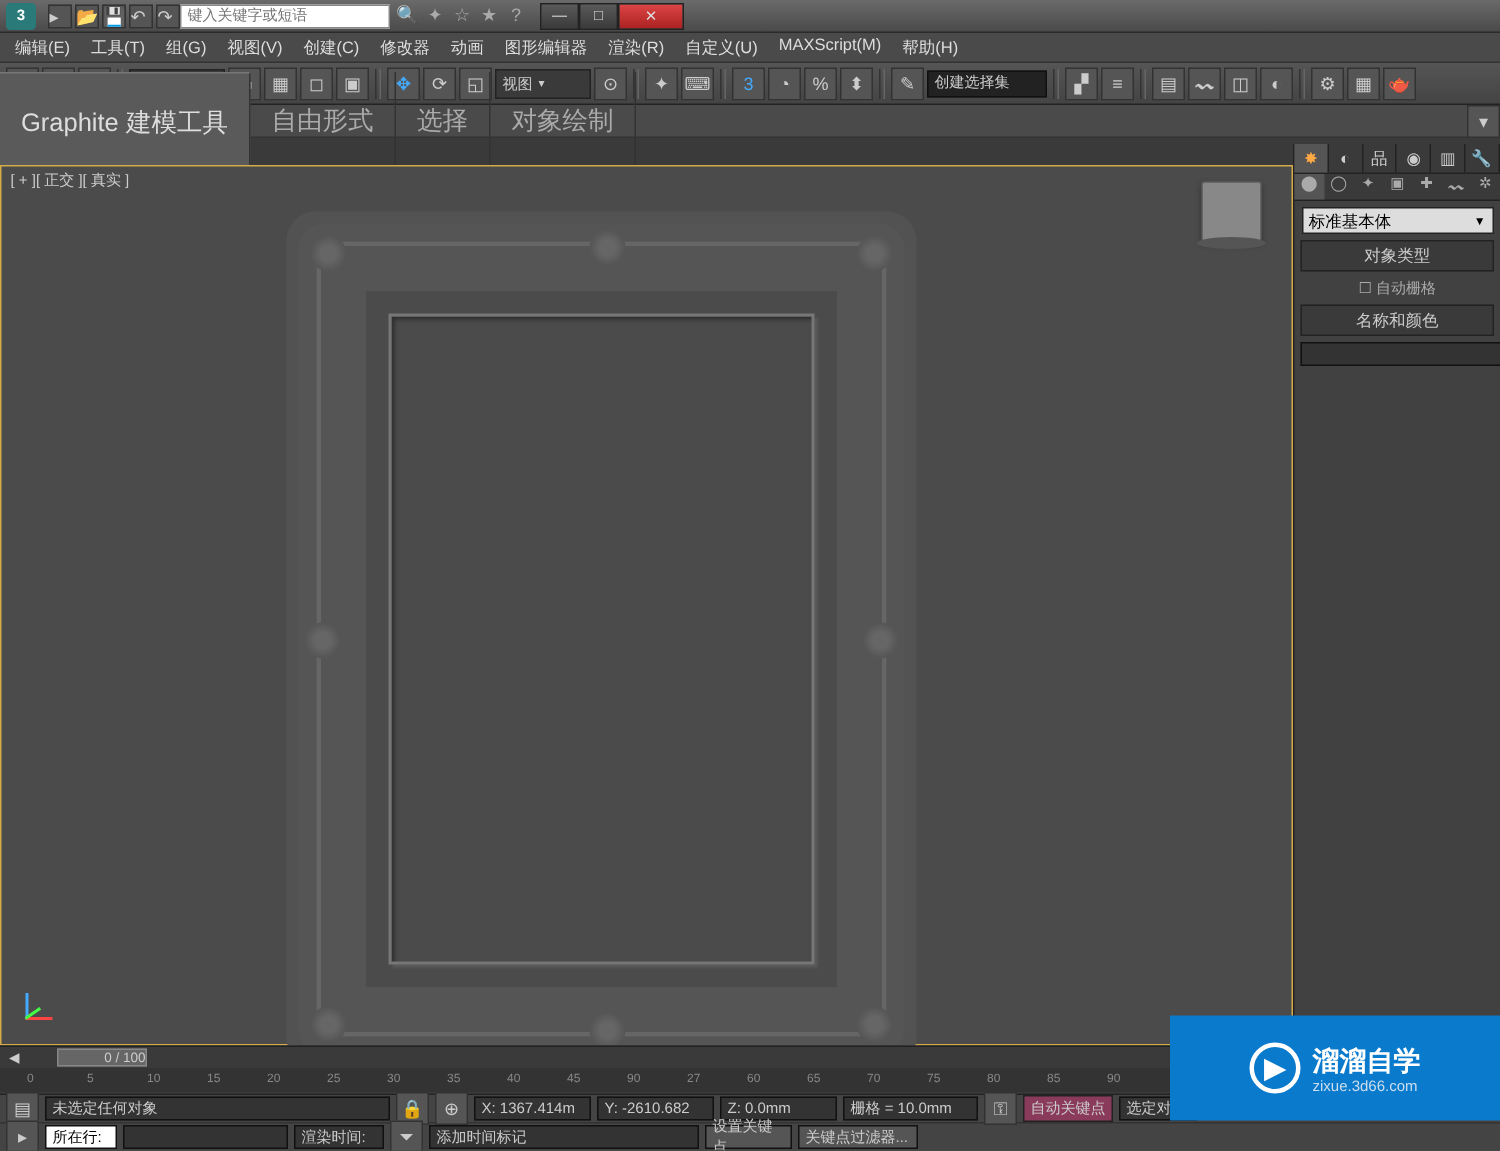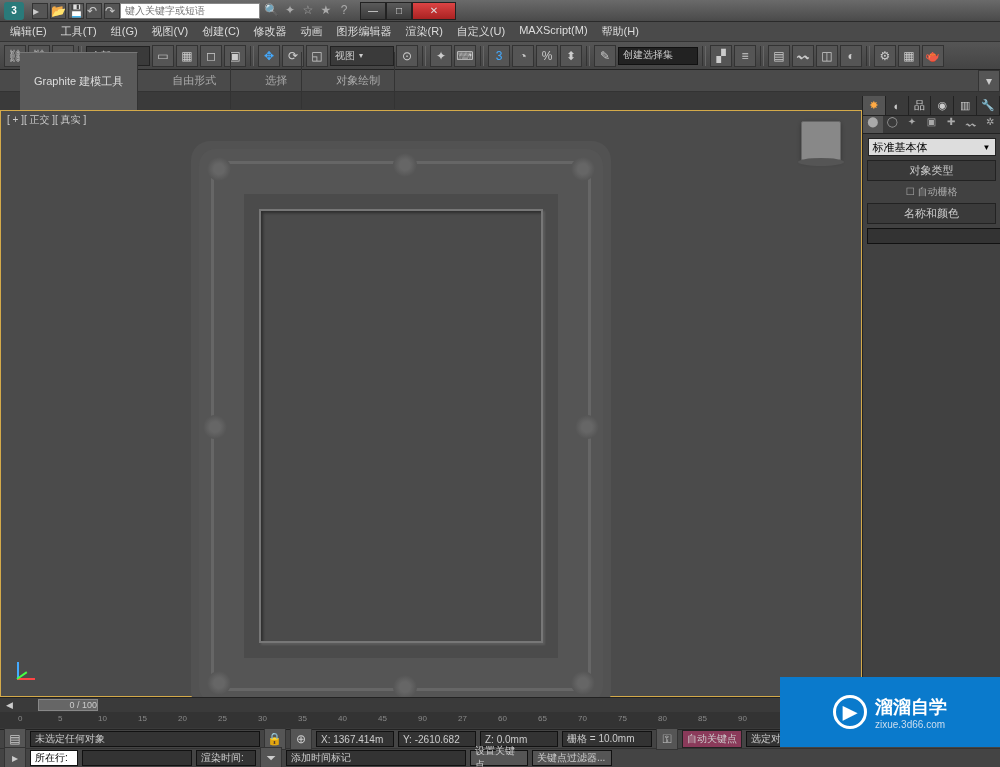--- a/index.html
+++ b/index.html
@@ -25,21 +25,21 @@
 
 .main-toolbar { height: 28px; background: linear-gradient(#555,#444); border-bottom: 1px solid #222; display: flex; align-items: center; padding: 0 4px; gap: 2px; }
 .tb-btn { width: 22px; height: 22px; background: #555; border: 1px solid #333; display: flex; align-items: center; justify-content: center; font-size: 12px; color: #ccc; }
 .tb-sep { width: 4px; height: 20px; border-left: 1px solid #333; border-right: 1px solid #666; margin: 0 2px; }
 .tb-dropdown { height: 20px; background: #3a3a3a; border: 1px solid #222; color: #ccc; padding: 0 4px; font-size: 10px; display: flex; align-items: center; gap: 4px; }
 .tb-dropdown::after { content: '▾'; font-size: 8px; }
 .tb-input { width: 80px; height: 18px; background: #222; border: 1px solid #111; color: #ccc; font-size: 10px; padding: 0 4px; }
 
 
 .ribbon { height: 22px; background: #4a4a4a; display: flex; align-items: center; border-bottom: 1px solid #333; }
-.ribbon-tab { padding: 21px 14px; font-size: 11px; color: #aaa; border-right: 1px solid #333; margin-left: 20px; }
+.ribbon-tab { padding: 21px 14px; font-size: 17px; color: #aaa; border-right: 1px solid #333; }
 .ribbon-tab.active { background: #5a5a5a; color: #ddd; border-top: 1px solid #777; }
 
 .ribbon-sub { height: 18px; background: #3a3a3a; color: #ccc; font-size: 17px; padding: 18px 8px; border-bottom: 1px solid #222; }
 
 
 .workspace { position: absolute; top: 110px; left: 0; right: 138px; bottom: 70px; background: #4a4a4a; }
 .viewport { position: absolute; inset: 0; background: #4b4b4b; border: 1px solid #d4aa4a; }
 .viewport-label { position: absolute; top: 2px; left: 6px; font-size: 10px; color: #ccc; }
 .axis-gizmo { position: absolute; bottom: 6px; left: 6px; width: 30px; height: 30px; }
 .axis-gizmo .z { position: absolute; bottom: 10px; left: 10px; width: 2px; height: 18px; background: #4af; }

